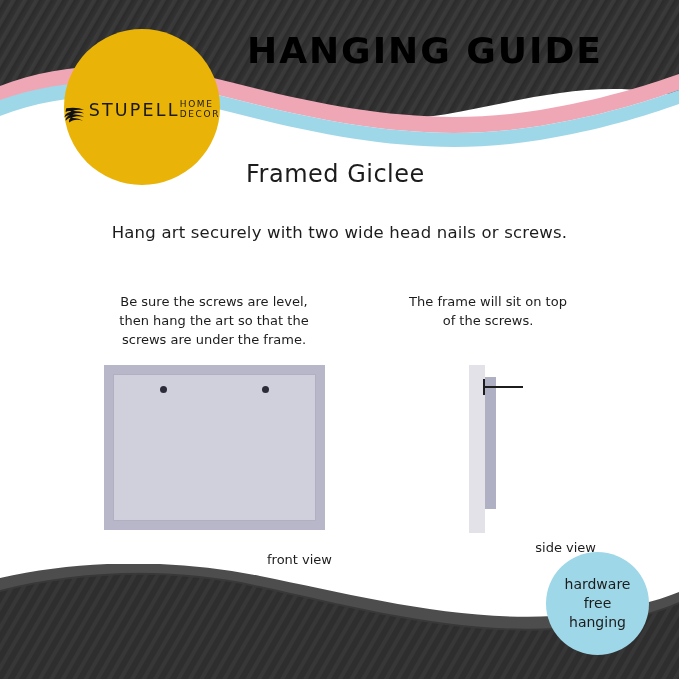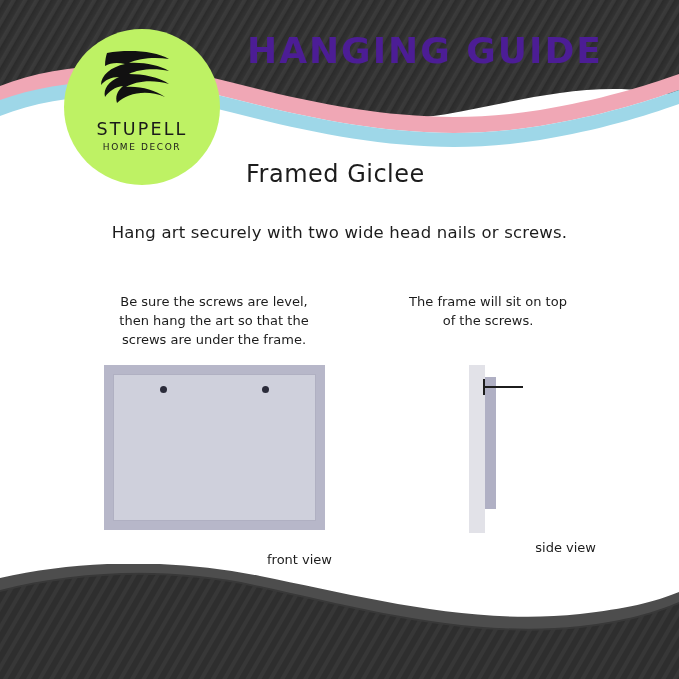--- a/index.html
+++ b/index.html
@@ -38,36 +38,36 @@
   }
 
   #header-title {
     position: absolute;
     top: 30px;
     left: 247px;
     font-family: "DejaVu Sans", sans-serif;
     font-weight: bold;
     font-size: 36px;
     letter-spacing: 2px;
-    color: #4c1d95;
+    color: #000000;
     text-transform: uppercase;
     white-space: nowrap;
   }
 
   
   #logo-circle {
     position: absolute;
     left: 64px;
     top: 29px;
     width: 156px;
     height: 156px;
     border-radius: 50%;
-    background: #bef264;
+    background: #eab308;
     display: flex;
-    flex-direction: column;
+    flex-direction: row;
     align-items: center;
     justify-content: flex-start;
   }
   #logo-mark {
     margin-top: 18px;
     width: 86px;
     height: 66px;
   }
   #logo-name {
     margin-top: 6px;
@@ -298,14 +298,19 @@
         <pattern id="stripes2" width="10" height="10" patternUnits="userSpaceOnUse" patternTransform="rotate(30)">
           <rect width="10" height="10" fill="#2e2e2e"></rect>
           <rect width="4" height="10" fill="#3d3d3d" opacity="0.55"></rect>
         </pattern>
       </defs>
       <path d="M0,26 C80,6 170,2 260,22 C360,44 470,74 580,62 C625,57 655,48 679,38 L679,115 L0,115 Z" fill="url(#stripes2)"></path>
       <path d="M0,14 C80,-4 170,-6 260,12 C360,32 470,62 580,50 C625,45 655,38 679,28 L679,40 C655,50 625,59 580,64 C470,76 360,46 260,24 C170,4 80,8 0,28 Z" fill="#3a3a3a" opacity="0.9"></path>
     </svg>
   </div>
 
+  <div id="badge">
+    <div id="badge-text">hardware
+free
+hanging</div>
+  </div>
 
 </div>
 
 </body></html>

